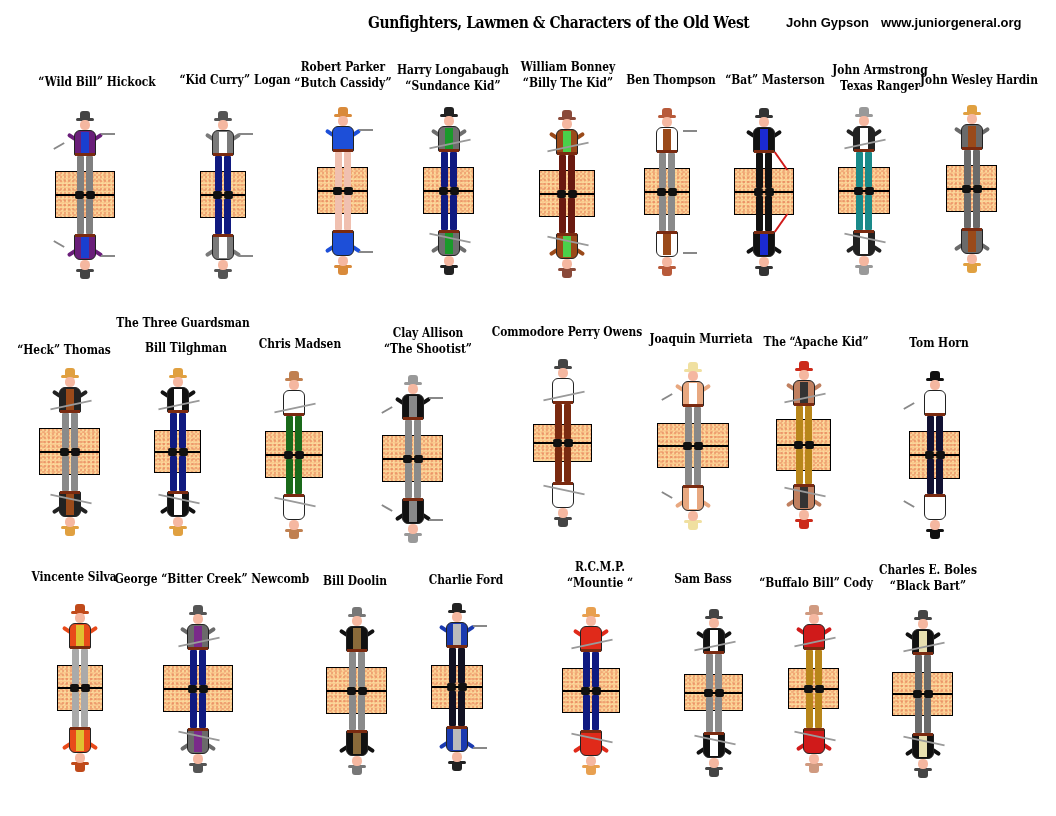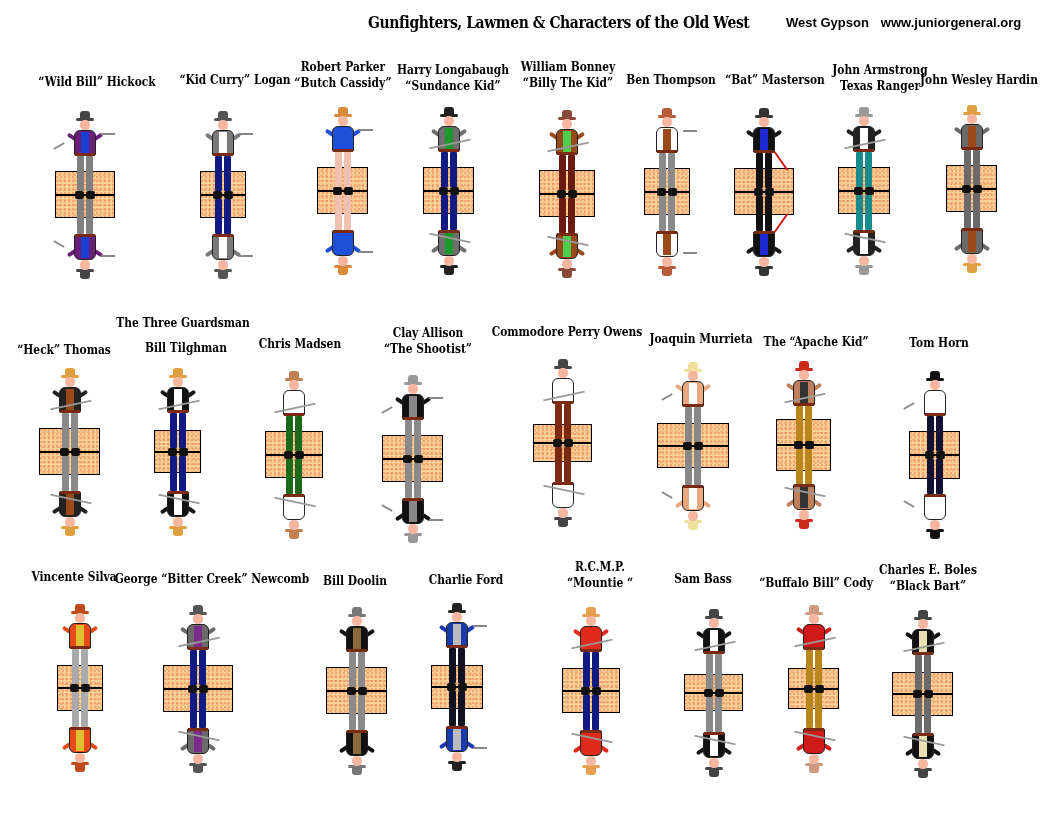--- a/index.html
+++ b/index.html
@@ -43,21 +43,21 @@
   .sprite .leg { position: absolute; border-radius: 1px; }
   .sprite .boot { position: absolute; height: 4px; background: #111; border-radius: 2px; }
   .sprite .arm { position: absolute; height: 4px; border-radius: 2px; }
   .sprite .gun { position: absolute; height: 2px; background: #888; }
 </style>
 </head>
 <body>
 
 <div class="title">Gunfighters, Lawmen &amp; Characters of the Old West</div>
 <div class="credit">
-  <span>West Gypson</span><span class="site">www.juniorgeneral.org</span>
+  <span>John Gypson</span><span class="site">www.juniorgeneral.org</span>
 </div>
 
 <div id="figures">
     <div class="fig" style="left: 0px; top: 0px;">
       <div class="label" style="left: -53px; top: 74px; width: 300px;">“Wild Bill” Hickock</div>
       <div class="base" style="left: 55px; top: 171px; width: 60px; height: 47px;">
         <div class="mid"></div>
       </div>
       <div class="sprite" style="left: 65px; top: 110.5px; width: 40px; height: 84px;">
         <div class="brim" style="left: 11px; top: 7px; width: 18px; background: rgb(68, 68, 68);"></div>

